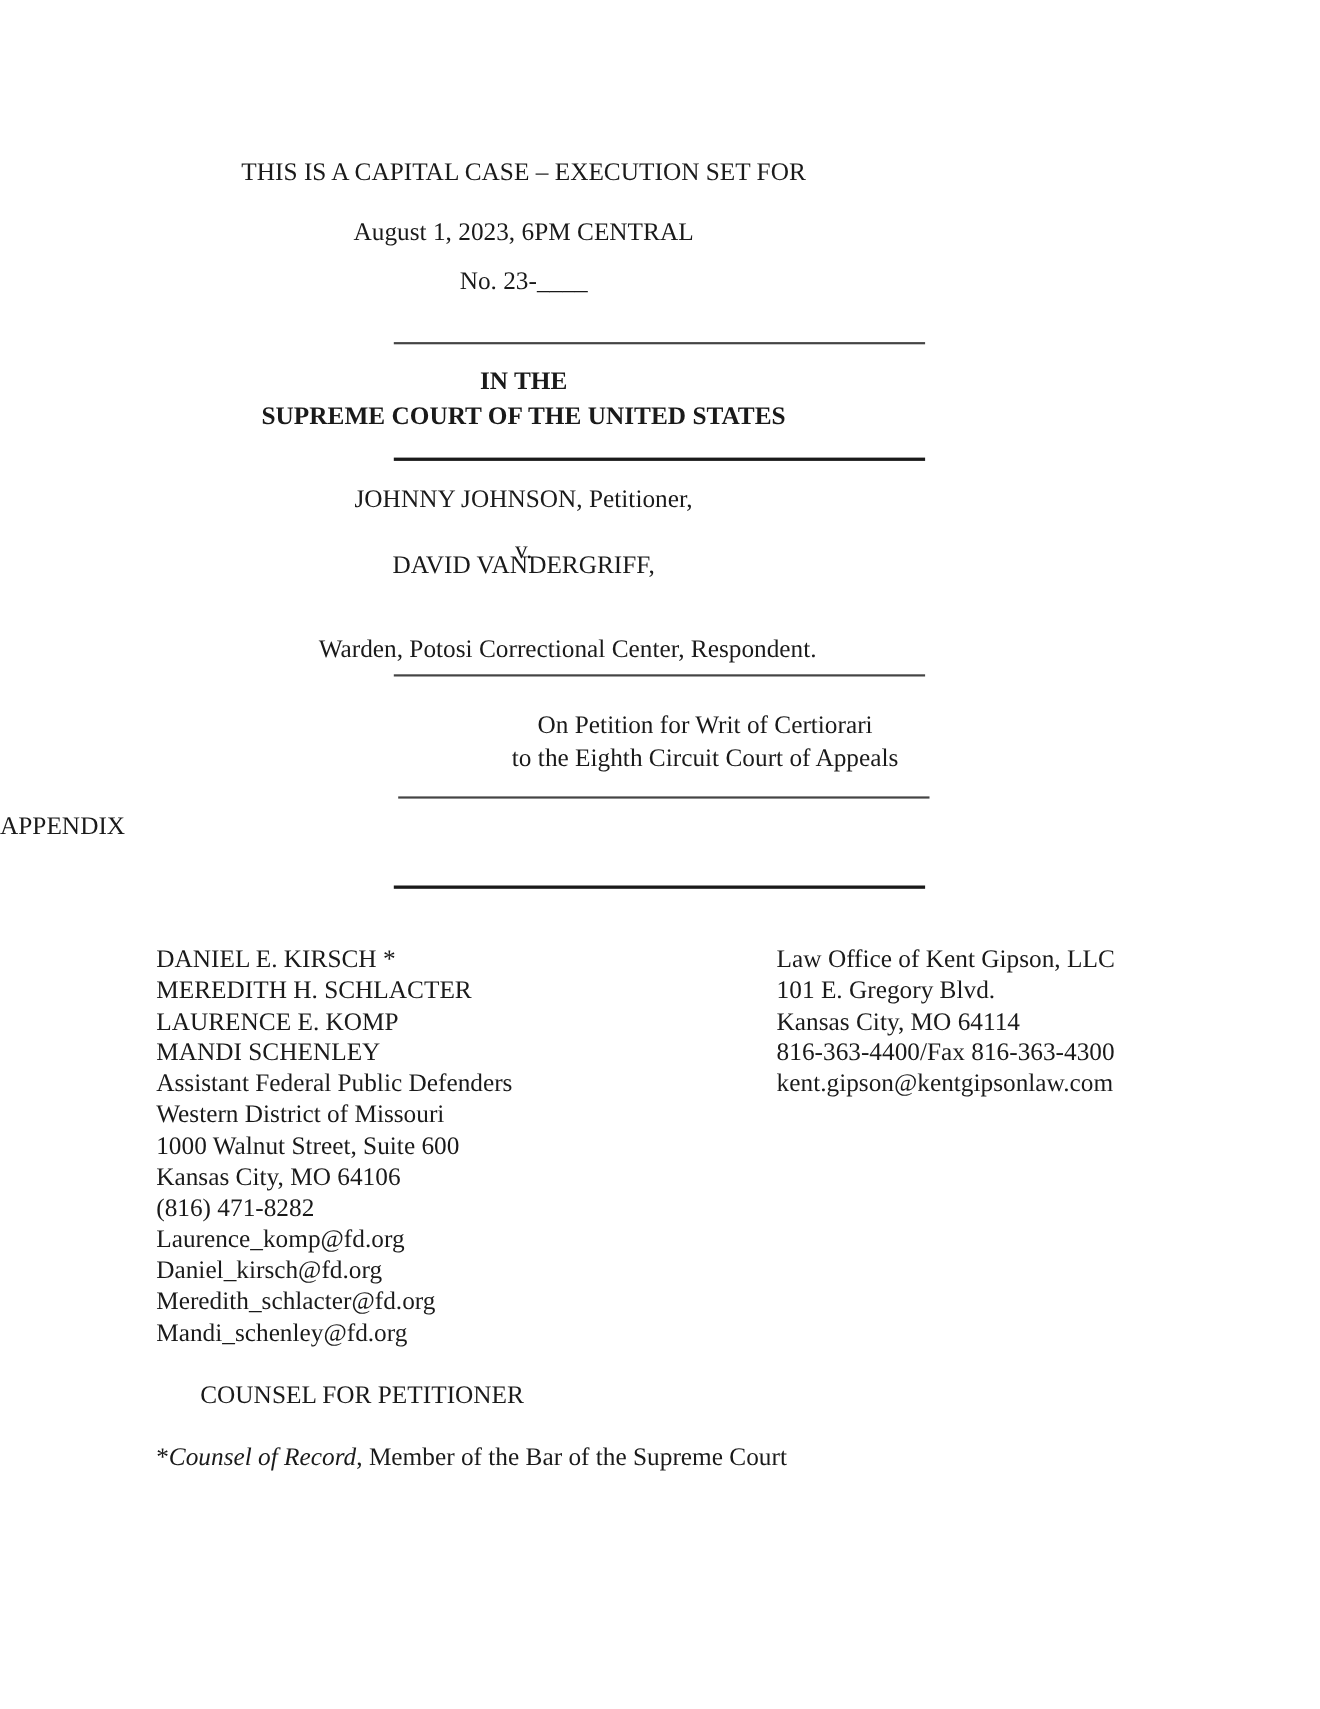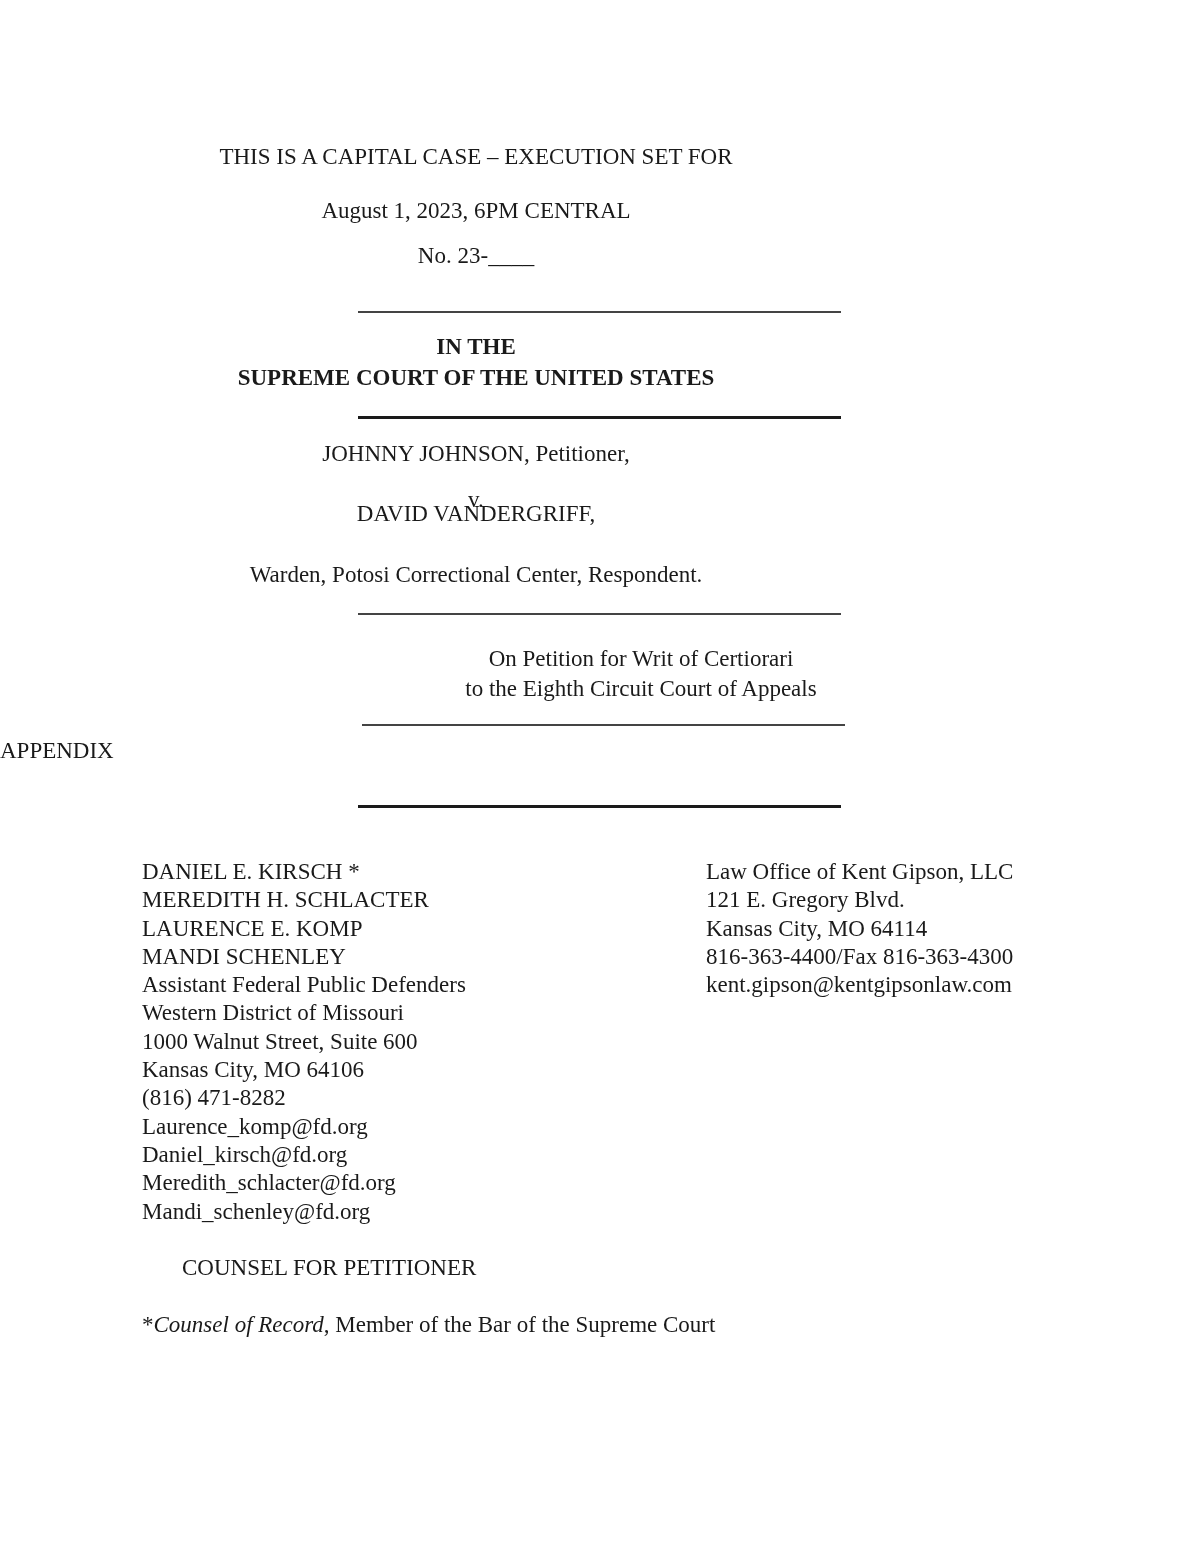--- a/index.html
+++ b/index.html
@@ -49,21 +49,21 @@
 <div class="rule thin" style="left:358px; width:483px; top:311px;"></div>
 
 <div class="center-line bold" style="top:333px;">IN THE</div>
 <div class="center-line bold" style="top:364px;">SUPREME COURT OF THE UNITED STATES</div>
 
 <div class="rule thick" style="left:358px; width:483px; top:416px;"></div>
 
 <div class="center-line" style="top:440px;">JOHNNY JOHNSON, Petitioner,</div>
 <div class="center-line" style="top:486px;">v.</div>
 <div class="center-line" style="top:500px;">DAVID VANDERGRIFF,</div>
-<div class="center-line" style="top:561px;">Warden, Potosi Correctional Center, Respondent.</div>
+<div class="center-line" style="top:576px;padding-left:40px;">Warden, Potosi Correctional Center, Respondent.</div>
 
 <div class="rule thin" style="left:358px; width:483px; top:613px;"></div>
 
 <div class="abs col-line" style="left:0; width:1282px; text-align:center; top:645px; font-size:23px;">On Petition for Writ of Certiorari</div>
 <div class="abs col-line" style="left:0; width:1282px; text-align:center; top:675px; font-size:23px;">to the Eighth Circuit Court of Appeals</div>
 
 <div class="rule thin" style="left:362px; width:483px; top:724px;"></div>
 
 <div class="abs col-line" style="left:0; width:1170px; text-align:left; top:737px;">APPENDIX</div>
 
@@ -80,21 +80,21 @@
   <div class="col-line">Kansas City, MO 64106</div>
   <div class="col-line">(816) 471-8282</div>
   <div class="col-line">Laurence_komp@fd.org</div>
   <div class="col-line">Daniel_kirsch@fd.org</div>
   <div class="col-line">Meredith_schlacter@fd.org</div>
   <div class="col-line">Mandi_schenley@fd.org</div>
 </div>
 
 <div class="abs" style="left:706px; top:858px;">
   <div class="col-line">Law Office of Kent Gipson, LLC</div>
-  <div class="col-line">121 E. Gregory Blvd.</div>
+  <div class="col-line">101 E. Gregory Blvd.</div>
   <div class="col-line">Kansas City, MO  64114</div>
   <div class="col-line">816-363-4400/Fax  816-363-4300</div>
   <div class="col-line">kent.gipson@kentgipsonlaw.com</div>
 </div>
 
 <div class="abs col-line" style="left:142px; top:1254px;margin-left:40px;">COUNSEL FOR PETITIONER</div>
 <div class="abs col-line" style="left:142px; top:1311px;">
   <span>*</span><span class="italic">Counsel of Record</span><span>, Member of the Bar of the Supreme Court</span>
 </div>
 

